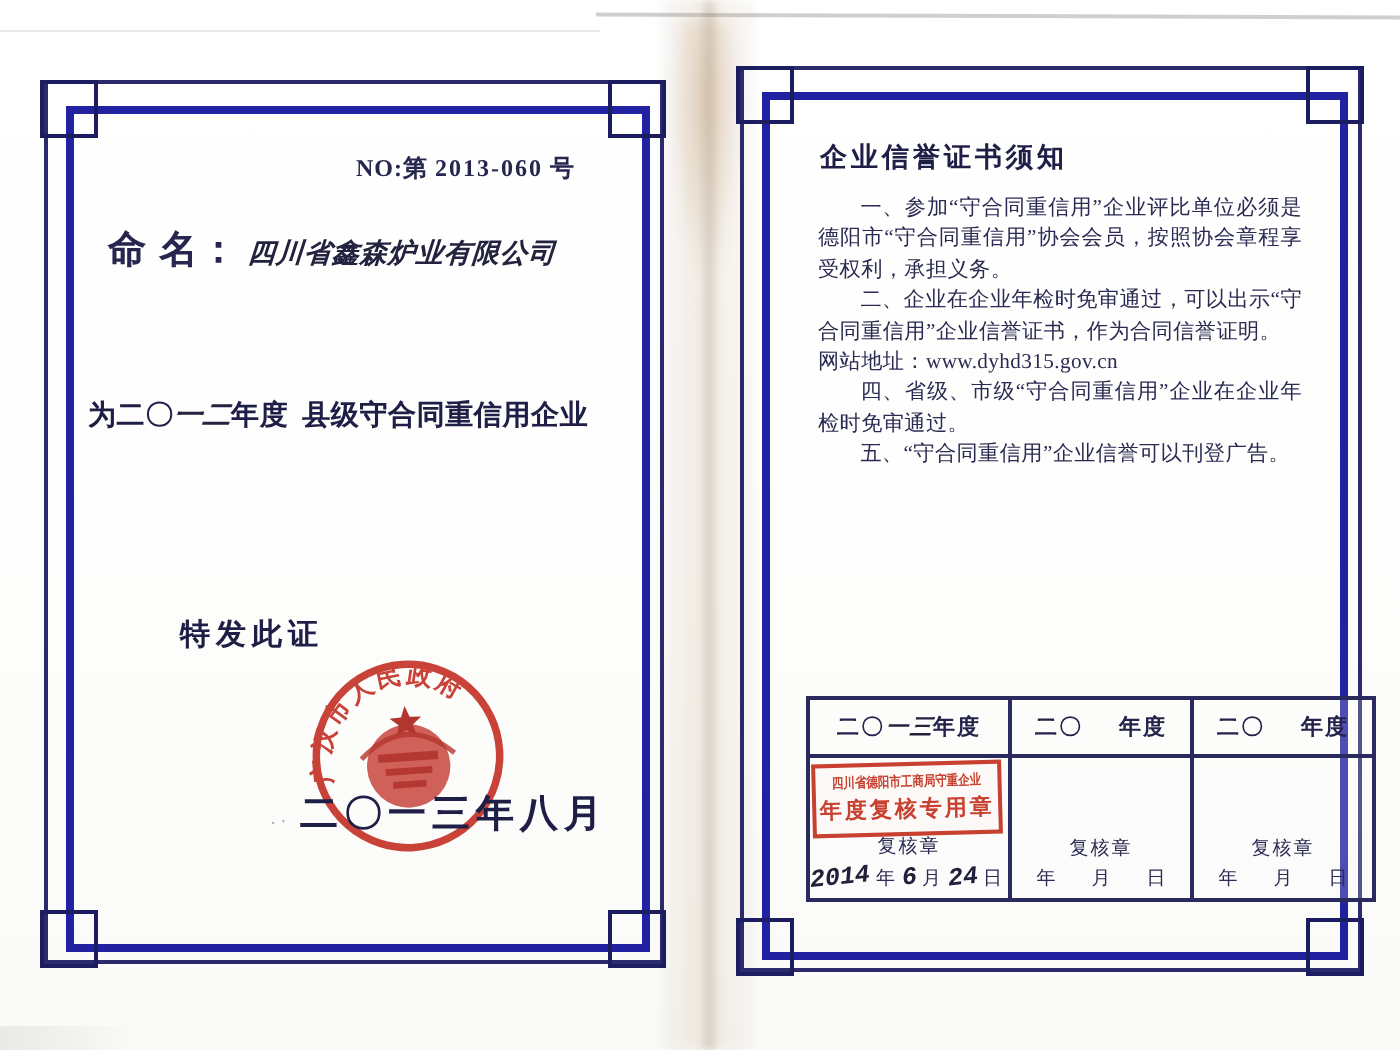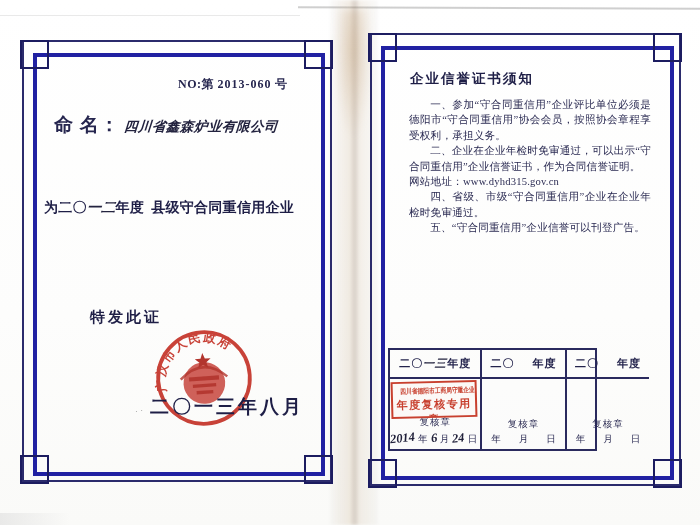--- a/index.html
+++ b/index.html
@@ -39,21 +39,21 @@
   .issue-line{position:absolute;left:62px;top:308px;font-size:15px;font-weight:bold;letter-spacing:3px;color:#1e1e46;margin-left:28px;}
   .seal{position:absolute;left:154px;top:328px;width:100px;height:100px;mix-blend-mode:multiply;opacity:.95;transform:rotate(-4deg);}
   .cert-date{position:absolute;left:150px;top:394px;font-size:19px;font-weight:bold;letter-spacing:3px;color:#1e1e46;z-index:3;}
   .stray{position:absolute;left:135px;top:406px;font-size:9px;color:#8a8a8a;opacity:.8;transform:rotate(-10deg);}
   
   .notice-title{position:absolute;left:410px;top:70px;width:240px;text-align:left;font-size:13.5px;font-weight:bold;letter-spacing:2px;color:#1e1e46;}
   .notice-body{position:absolute;left:409px;top:97px;width:242px;font-size:10.6px;line-height:15.4px;text-align:justify;letter-spacing:.2px;color:#2a2a52;}
   .notice-body p{margin:0;text-indent:2em;}
   .notice-body p.no-indent{text-indent:0;}
   .review-title{position:absolute;left:398px;top:324px;width:264px;text-align:center;font-size:12.5px;font-weight:bold;letter-spacing:.5px;color:#1e1e46;}
-  .review-table{position:absolute;left:388px;top:348px;width:209px;height:103px;border:2px solid #2a2a5e;display:flex;box-sizing:border-box;background:rgba(255,255,255,.2);}
+  .review-table{position:absolute;left:403px;top:348px;width:285px;height:103px;border:2px solid #2a2a5e;display:flex;box-sizing:border-box;background:rgba(255,255,255,.2);font-family:Liberation Mono, monospace;}
   .rt-col{flex:1;display:flex;flex-direction:column;box-sizing:border-box;}
   .rt-col + .rt-col{border-left:2px solid #2a2a5e;}
   .rt-head{height:27px;border-bottom:2px solid #2a2a5e;display:flex;align-items:center;justify-content:center;font-size:11px;font-weight:bold;letter-spacing:1px;color:#23234c;}
   .rt-head .hfill{min-width:4px;}
   .rt-head.spaced .hfill{min-width:18px;}
   .rt-body{flex:1;position:relative;display:flex;flex-direction:column;justify-content:flex-end;align-items:center;padding-bottom:3px;}
   .seal-label{font-size:9.5px;letter-spacing:1px;margin-bottom:2px;color:#2a2a52;margin-top:32px;}
   .date-line{font-size:9.5px;display:flex;align-items:baseline;white-space:nowrap;color:#2a2a52;}
   .date-line .du{margin:0 3px;}
   .date-line.blank .du{margin:0 9px;}

